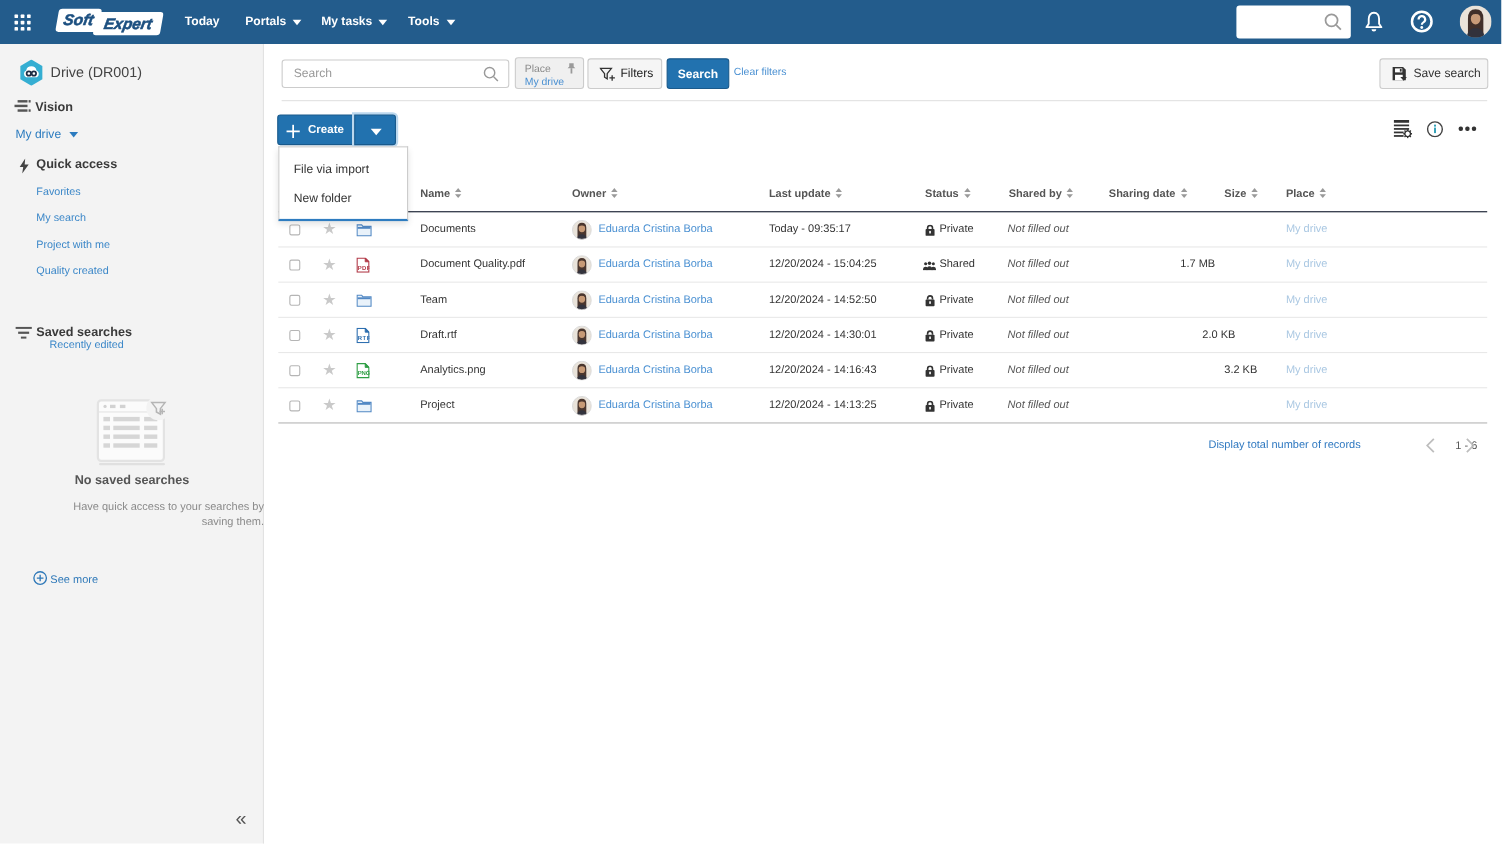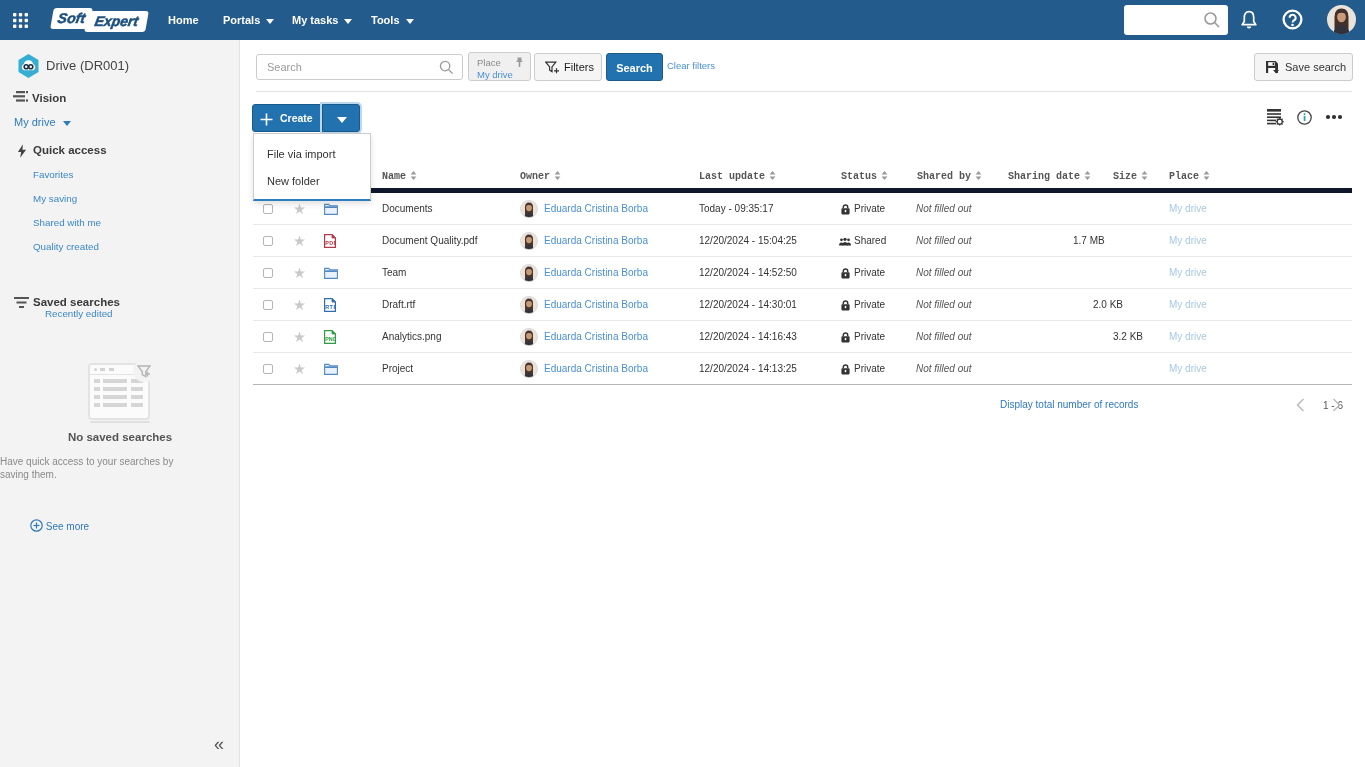--- a/index.html
+++ b/index.html
@@ -51,21 +51,21 @@
         <rect x="5.8" y="11.6" width="3.4" height="3.4" rx="0.8"></rect>
         <rect x="11.6" y="11.6" width="3.4" height="3.4" rx="0.8"></rect>
     </g>
   </svg>
   <div id="logo1">
       <span class="logotxt">Soft</span>
     </div>
   <div id="logo2">
       <span class="logotxt">Expert</span>
     </div>
-  <div class="navitem" style="left:168px">Home</div>
+  <div class="navitem" style="left:168px">Today</div>
   <div class="navitem" style="left:223px">Portals<span class="caret-w"></span></div>
   <div class="navitem" style="left:292px">My tasks<span class="caret-w"></span></div>
   <div class="navitem" style="left:371px">Tools<span class="caret-w"></span></div>
   <div id="hdr-search"></div>
   <svg class="abs" style="left:1203px;top:11px" width="18" height="18" viewBox="0 0 18 18" fill="none" stroke="#9a9a9a" stroke-width="1.6">
     <circle cx="7.5" cy="7.5" r="5.5"></circle>
       <line x1="11.8" y1="11.8" x2="16" y2="16"></line>
   </svg>
   <svg class="abs" style="left:1240px;top:10px" width="18" height="20" viewBox="0 0 18 20" fill="none" stroke="#fff" stroke-width="1.7">
     <path d="M9 1.6 C5.9 1.6 4.3 4.2 4.3 7.2 L4.3 11.5 L2.2 14.7 L15.8 14.7 L13.7 11.5 L13.7 7.2 C13.7 4.2 12.1 1.6 9 1.6 Z" stroke-linejoin="round"></path>
@@ -111,22 +111,22 @@
       <rect x="13" y="8.4" width="2" height="2.2"></rect>
   </g>
 </svg>
 <div class="sb-bold" style="left:32px;top:92px;">Vision</div>
 <div class="abs" style="left:14px;top:116px;font-size:11px;color:#2b7bbf;">My drive <span style="display:inline-block;width:0;height:0;border-left:4.5px solid transparent;border-right:4.5px solid transparent;border-top:5.5px solid #2b7bbf;margin-left:4px;"></span></div>
 <svg class="abs" style="left:17px;top:144px" width="10" height="14" viewBox="0 0 11 15">
   <path d="M6.5 0 L1 8.5 L4.5 8.5 L3.5 15 L10 6 L6 6 Z" fill="#444"></path>
 </svg>
 <div class="sb-bold" style="left:33px;top:144px;">Quick access</div>
 <div class="sb-link" style="left:33px;top:169px;">Favorites</div>
-<div class="sb-link" style="left:33px;top:193px;">My saving</div>
-<div class="sb-link" style="left:33px;top:217px;">Shared with me</div>
+<div class="sb-link" style="left:33px;top:193px;">My search</div>
+<div class="sb-link" style="left:33px;top:217px;">Project with me</div>
 <div class="sb-link" style="left:33px;top:241px;">Quality created</div>
 <div class="sb-link" style="left:45px;top:265px;margin-top:43px;">Recently edited</div>
 <svg class="abs" style="left:14px;top:297px" width="15" height="11" viewBox="0 0 15 11">
   <g fill="#555">
       <rect x="0" y="0" width="15" height="2"></rect>
       <rect x="2.5" y="4.5" width="10" height="2"></rect>
       <rect x="5" y="9" width="5" height="2"></rect>
     </g>
 </svg>
 <div class="sb-bold" style="left:33px;top:296px;">Saved searches</div>
@@ -151,21 +151,21 @@
 </div>
 <div class="abs" style="left:90px;top:421px;width:60px;height:2px;background:#e0e0e0;border-radius:1px;"></div>
 <div class="abs" style="left:133px;top:360px;width:22px;height:22px;background:#f3f3f3;border-radius:50%;">
   <svg width="22" height="22" viewBox="0 0 22 22" fill="none" stroke="#b5b5b5" stroke-width="1.4">
     <path d="M5 6 L17 6 L12.8 11.5 L12.8 16.5 L9.2 14.5 L9.2 11.5 Z"></path>
     <line x1="12" y1="14" x2="17" y2="14"></line>
       <line x1="14.5" y1="11.5" x2="14.5" y2="16.5"></line>
   </svg>
 </div>
 <div class="abs" style="left:0;top:431px;width:240px;text-align:center;font-size:11.5px;font-weight:bold;color:#555;">No saved searches</div>
-<div class="abs" style="left:0;top:455px;width:240px;text-align:left;font-size:10px;color:#8a8a8a;line-height:13px;">Have quick access to your searches by<br>saving them.</div>
+<div class="abs" style="left:0;top:455px;width:240px;text-align:right;font-size:10px;color:#8a8a8a;line-height:13px;">Have quick access to your searches by<br>saving them.</div>
 <div class="abs" style="left:30px;top:519px;font-size:10px;color:#2e78b8;">
   <svg style="vertical-align:-2px" width="13" height="13" viewBox="0 0 13 13" fill="none" stroke="#2e78b8" stroke-width="1.2">
     <circle cx="6.5" cy="6.5" r="5.7"></circle>
       <line x1="6.5" y1="3.5" x2="6.5" y2="9.5"></line>
       <line x1="3.5" y1="6.5" x2="9.5" y2="6.5"></line>
   </svg>
   <span>See more</span>
 </div>
 <div class="abs" style="left:214px;top:734px;font-size:18px;color:#555;">«</div>
 
@@ -241,21 +241,21 @@
 </svg>
 <svg class="abs" style="left:1297px;top:110px" width="15" height="15" viewBox="0 0 15 15">
   <circle cx="7.5" cy="7.5" r="6.7" fill="none" stroke="#444" stroke-width="1.3"></circle>
   <rect x="6.7" y="6" width="1.7" height="5" fill="#2a9db5"></rect>
     <rect x="6.7" y="3.3" width="1.7" height="1.8" fill="#2a9db5"></rect>
 </svg>
 <div class="abs" style="left:1326px;top:115px;font-size:0;white-space:nowrap;">
   <span style="display:inline-block;width:3.6px;height:3.6px;background:#333;border-radius:50%;"></span><span style="display:inline-block;width:3.6px;height:3.6px;background:#333;border-radius:50%;margin-left:2.4px;"></span><span style="display:inline-block;width:3.6px;height:3.6px;background:#333;border-radius:50%;margin-left:2.4px;"></span>
 </div>
 
-<div class="abs" style="left:253px;top:160px;width:1099px;height:33px;border-bottom:5px solid #0f172a;font-family:Liberation Mono, monospace;">
+<div class="abs" style="left:253px;top:160px;width:1099px;height:33px;border-bottom:1px solid #0f172a;">
   <span class="hdrcell" style="left:129px;">Name<svg class="sorticon" width="7" height="9" viewBox="0 0 7 9">
         <path d="M3.5 0 L6.4 3.5 L0.6 3.5 Z" fill="#999"></path>
         <path d="M3.5 9 L6.4 5.5 L0.6 5.5 Z" fill="#999"></path>
       </svg></span>
   <span class="hdrcell" style="left:267px;">Owner<svg class="sorticon" width="7" height="9" viewBox="0 0 7 9">
         <path d="M3.5 0 L6.4 3.5 L0.6 3.5 Z" fill="#999"></path>
         <path d="M3.5 9 L6.4 5.5 L0.6 5.5 Z" fill="#999"></path>
       </svg></span>
   <span class="hdrcell" style="left:446px;">Last update<svg class="sorticon" width="7" height="9" viewBox="0 0 7 9">
         <path d="M3.5 0 L6.4 3.5 L0.6 3.5 Z" fill="#999"></path>
@@ -492,21 +492,21 @@
     <svg class="abs" style="left:588px;top:11px" width="9" height="11" viewBox="0 0 11 13">
       <rect x="0.5" y="5" width="10" height="7.5" rx="1" fill="#333"></rect>
       <path d="M2.8 5 L2.8 3.6 Q2.8 1 5.5 1 Q8.2 1 8.2 3.6 L8.2 5" fill="none" stroke="#333" stroke-width="1.8"></path>
       <rect x="4.6" y="7" width="1.8" height="2.8" fill="#fff"></rect>
     </svg>
     <span class="cell" style="left:601px;">Private</span>
     <span class="cell nfo" style="left:663px;">Not filled out</span>
     <span class="cell place" style="left:916px;">My drive</span>
   </div>
 
-<div class="abs" style="left:1000px;top:399px;width:237px;font-size:10px;color:#2e78c0;">Display total number of records</div>
+<div class="abs" style="left:1000px;top:399px;width:237px;text-align:right;font-size:10px;color:#2e78c0;">Display total number of records</div>
 <div class="abs" style="left:1277px;top:400px;font-size:10px;color:#555;margin-left:46px;">1 - 6</div>
 <svg class="abs" style="left:1296px;top:398px" width="9" height="14" viewBox="0 0 9 14" fill="none" stroke="#bdbdbd" stroke-width="1.6">
     <path d="M7.5 1 L1.5 7 L7.5 13"></path>
   </svg>
 <svg class="abs" style="left:1332px;top:398px" width="9" height="14" viewBox="0 0 9 14" fill="none" stroke="#bdbdbd" stroke-width="1.6">
     <path d="M1.5 1 L7.5 7 L1.5 13"></path>
   </svg>
 
 <div class="abs" style="left:253px;top:133px;width:118px;height:68px;background:#fff;border:1px solid #ccc;border-bottom:2px solid #2e7cc0;box-shadow:0 3px 6px rgba(0,0,0,0.12);z-index:10;">
   <div style="position:absolute;left:13px;top:14px;font-size:11px;color:#333;">File via import</div>

